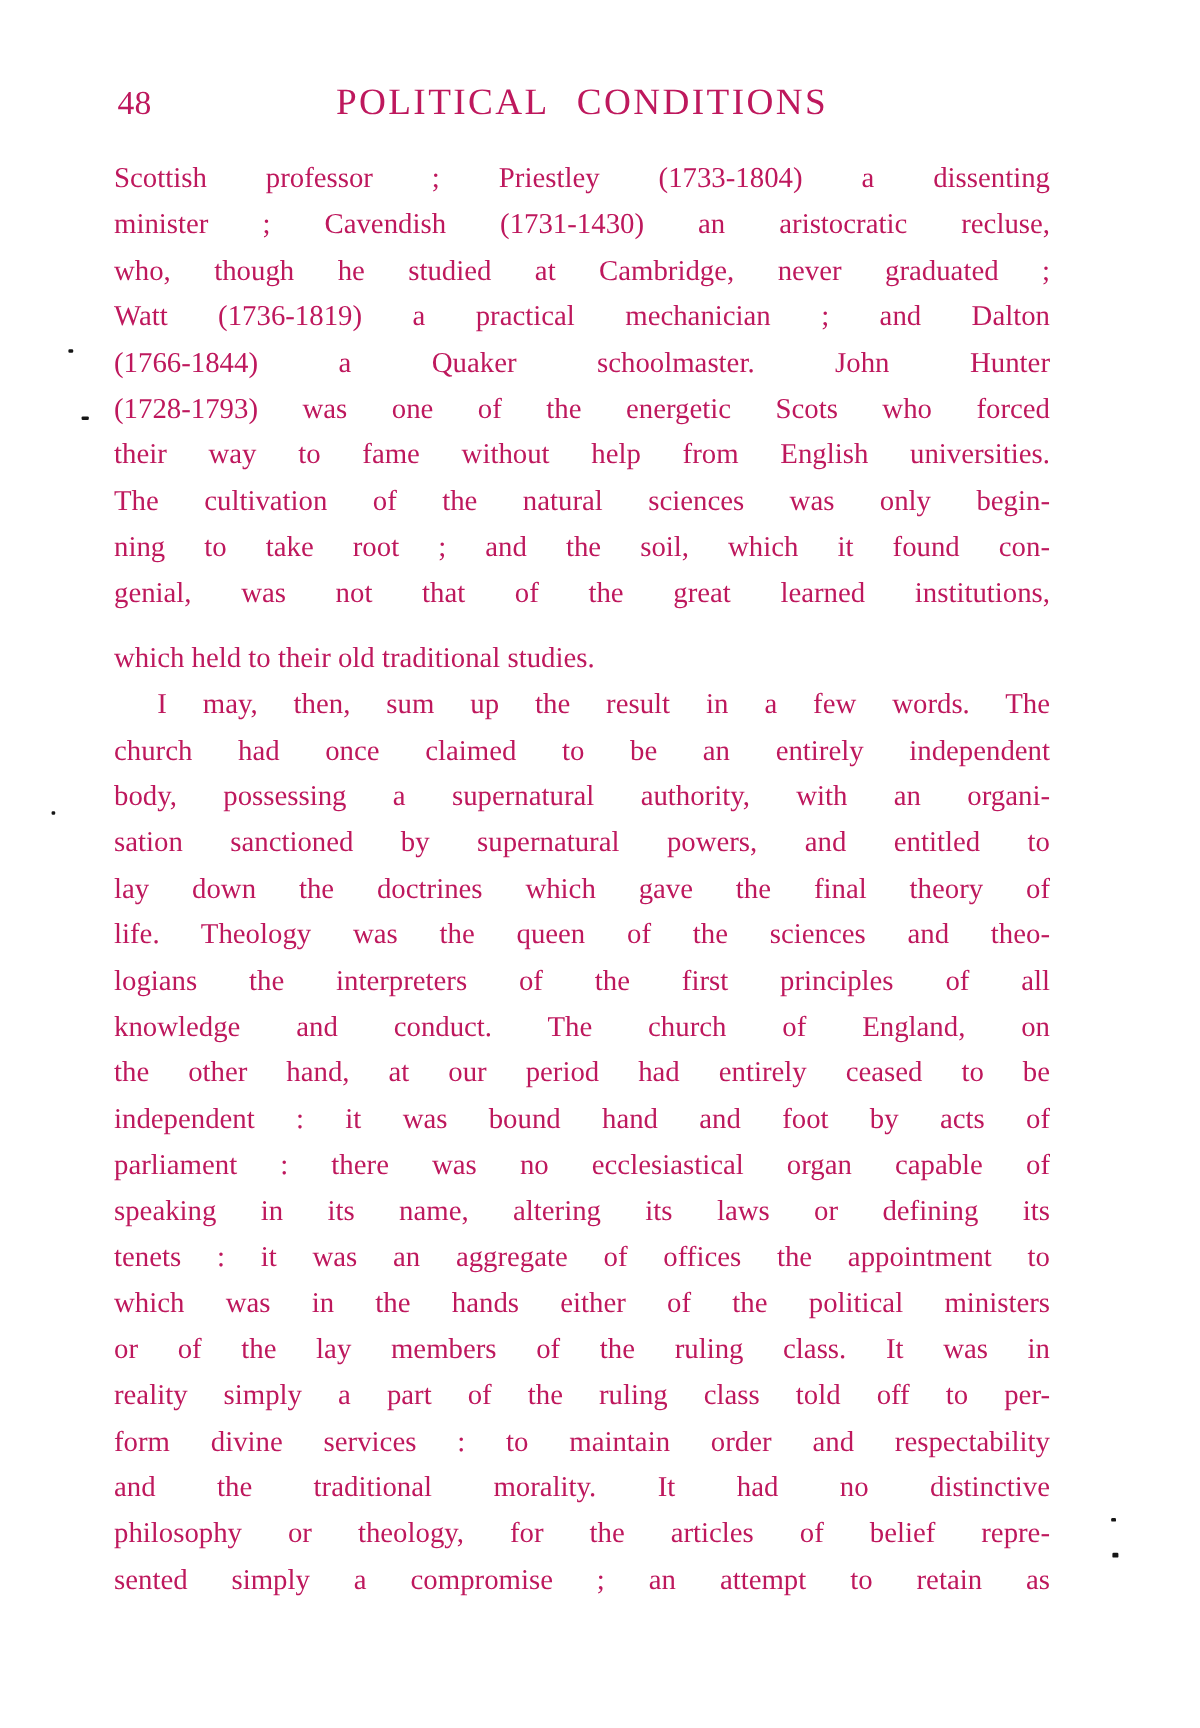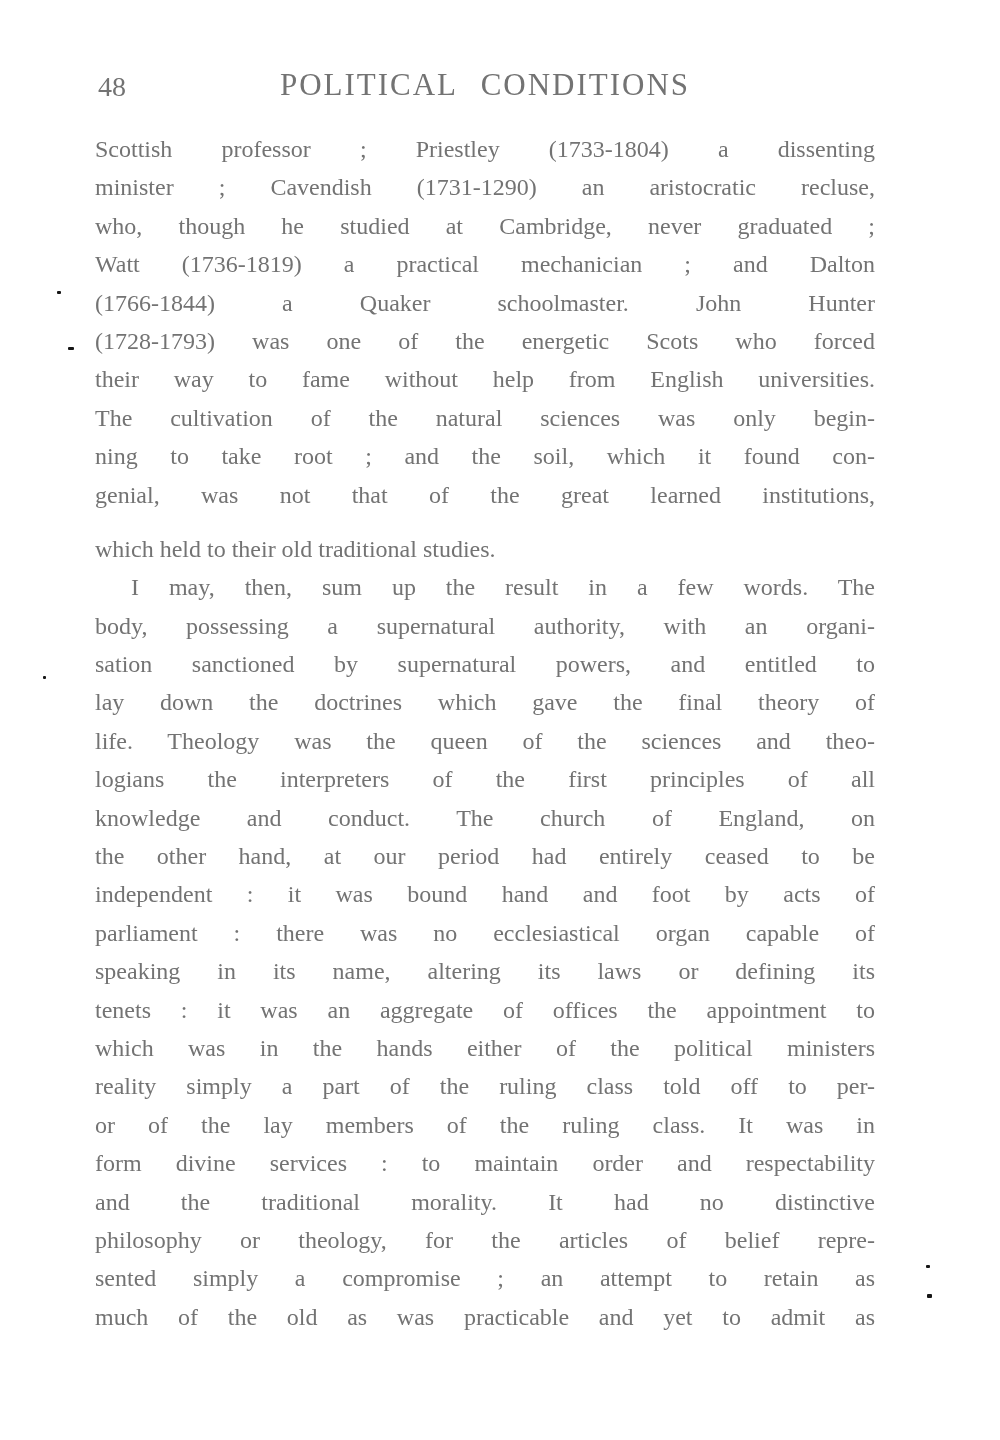--- a/index.html
+++ b/index.html
@@ -5,21 +5,21 @@
   html, body {
     margin: 0;
     padding: 0;
     background: #ffffff;
   }
   .page {
     position: relative;
     width: 1000px;
     height: 1440px;
     background: #ffffff;
-    color: #737373;
+    color: #be185d;
     font-family: "Liberation Serif", "DejaVu Serif", serif;
     overflow: hidden;
   }
   .running-head {
     position: absolute;
     left: 95px;
     top: 66px;
     width: 780px;
     height: 42px;
   }
@@ -79,50 +79,50 @@
 
 <div class="page">
 
   <div class="running-head">
     <span class="page-number">48</span>
     <span class="head-title">POLITICAL CONDITIONS</span>
   </div>
 
   <div class="body-text">
     <div class="line">Scottish professor ; Priestley (1733-1804) a dissenting</div>
-    <div class="line">minister ; Cavendish (1731-1290) an aristocratic recluse,</div>
+    <div class="line">minister ; Cavendish (1731-1430) an aristocratic recluse,</div>
     <div class="line">who, though he studied at Cambridge, never graduated ;</div>
     <div class="line">Watt (1736-1819) a practical mechanician ; and Dalton</div>
     <div class="line">(1766-1844) a Quaker schoolmaster. John Hunter</div>
     <div class="line">(1728-1793) was one of the energetic Scots who forced</div>
     <div class="line">their way to fame without help from English universities.</div>
     <div class="line">The cultivation of the natural sciences was only begin-</div>
     <div class="line">ning to take root ; and the soil, which it found con-</div>
     <div class="line">genial, was not that of the great learned institutions,</div>
     <div class="line flush">which held to their old traditional studies.</div>
     <div class="line indent">I may, then, sum up the result in a few words. The</div>
+    <div class="line">church had once claimed to be an entirely independent</div>
     <div class="line">body, possessing a supernatural authority, with an organi-</div>
     <div class="line">sation sanctioned by supernatural powers, and entitled to</div>
     <div class="line">lay down the doctrines which gave the final theory of</div>
     <div class="line">life. Theology was the queen of the sciences and theo-</div>
     <div class="line">logians the interpreters of the first principles of all</div>
     <div class="line">knowledge and conduct. The church of England, on</div>
     <div class="line">the other hand, at our period had entirely ceased to be</div>
     <div class="line">independent : it was bound hand and foot by acts of</div>
     <div class="line">parliament : there was no ecclesiastical organ capable of</div>
     <div class="line">speaking in its name, altering its laws or defining its</div>
     <div class="line">tenets : it was an aggregate of offices the appointment to</div>
     <div class="line">which was in the hands either of the political ministers</div>
+    <div class="line">or of the lay members of the ruling class. It was in</div>
     <div class="line">reality simply a part of the ruling class told off to per-</div>
-    <div class="line">or of the lay members of the ruling class. It was in</div>
     <div class="line">form divine services : to maintain order and respectability</div>
     <div class="line">and the traditional morality. It had no distinctive</div>
     <div class="line">philosophy or theology, for the articles of belief repre-</div>
     <div class="line">sented simply a compromise ; an attempt to retain as</div>
-    <div class="line">much of the old as was practicable and yet to admit as</div>
   </div>
 
   <div class="speck s1"></div>
   <div class="speck s2"></div>
   <div class="speck s3"></div>
   <div class="speck s4"></div>
   <div class="speck s5"></div>
 
 </div>
 

